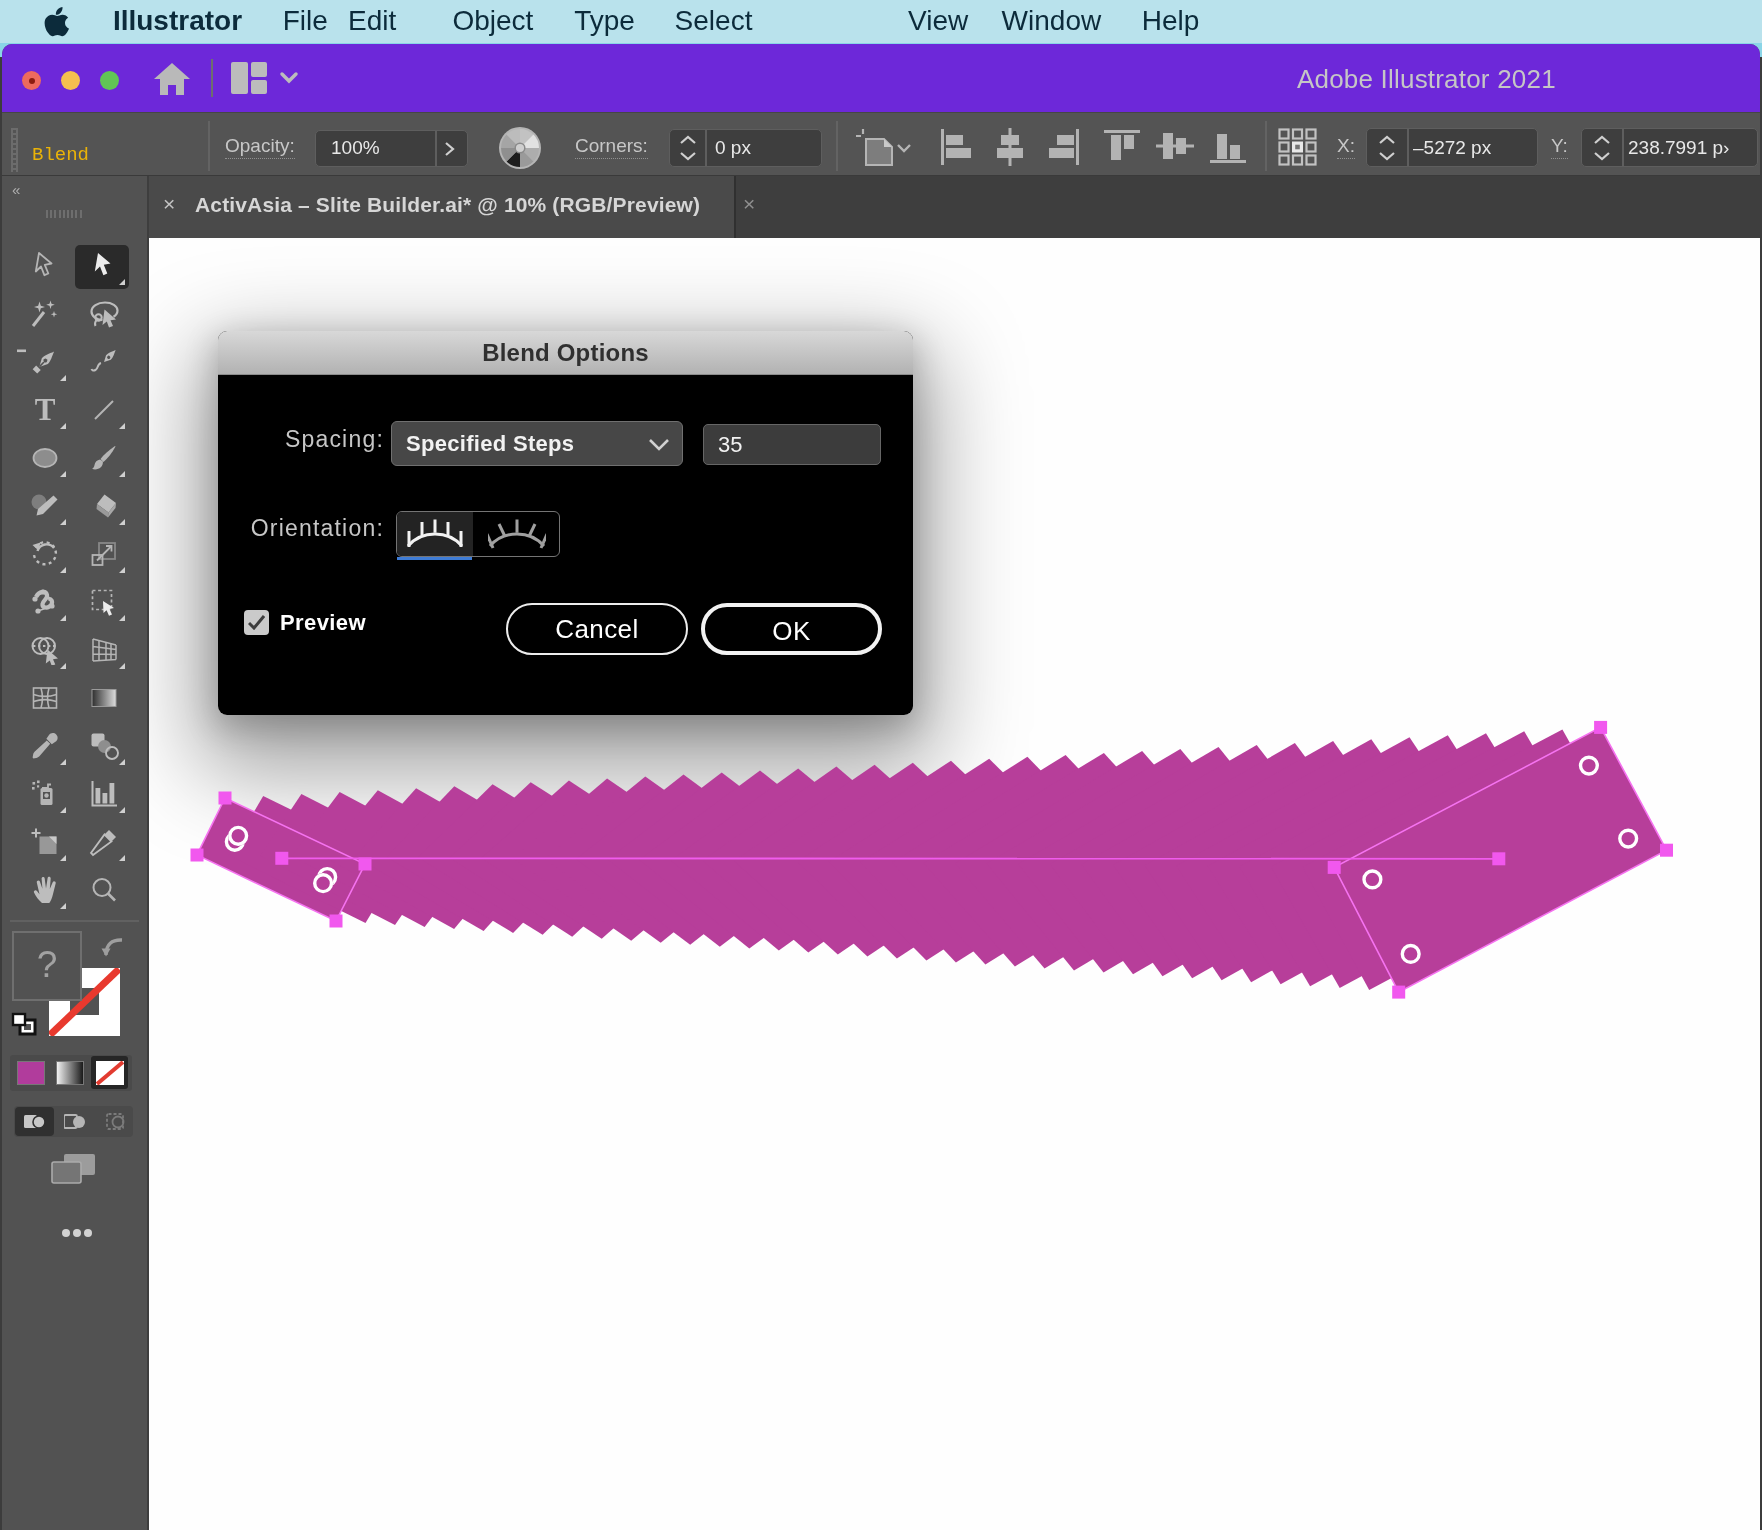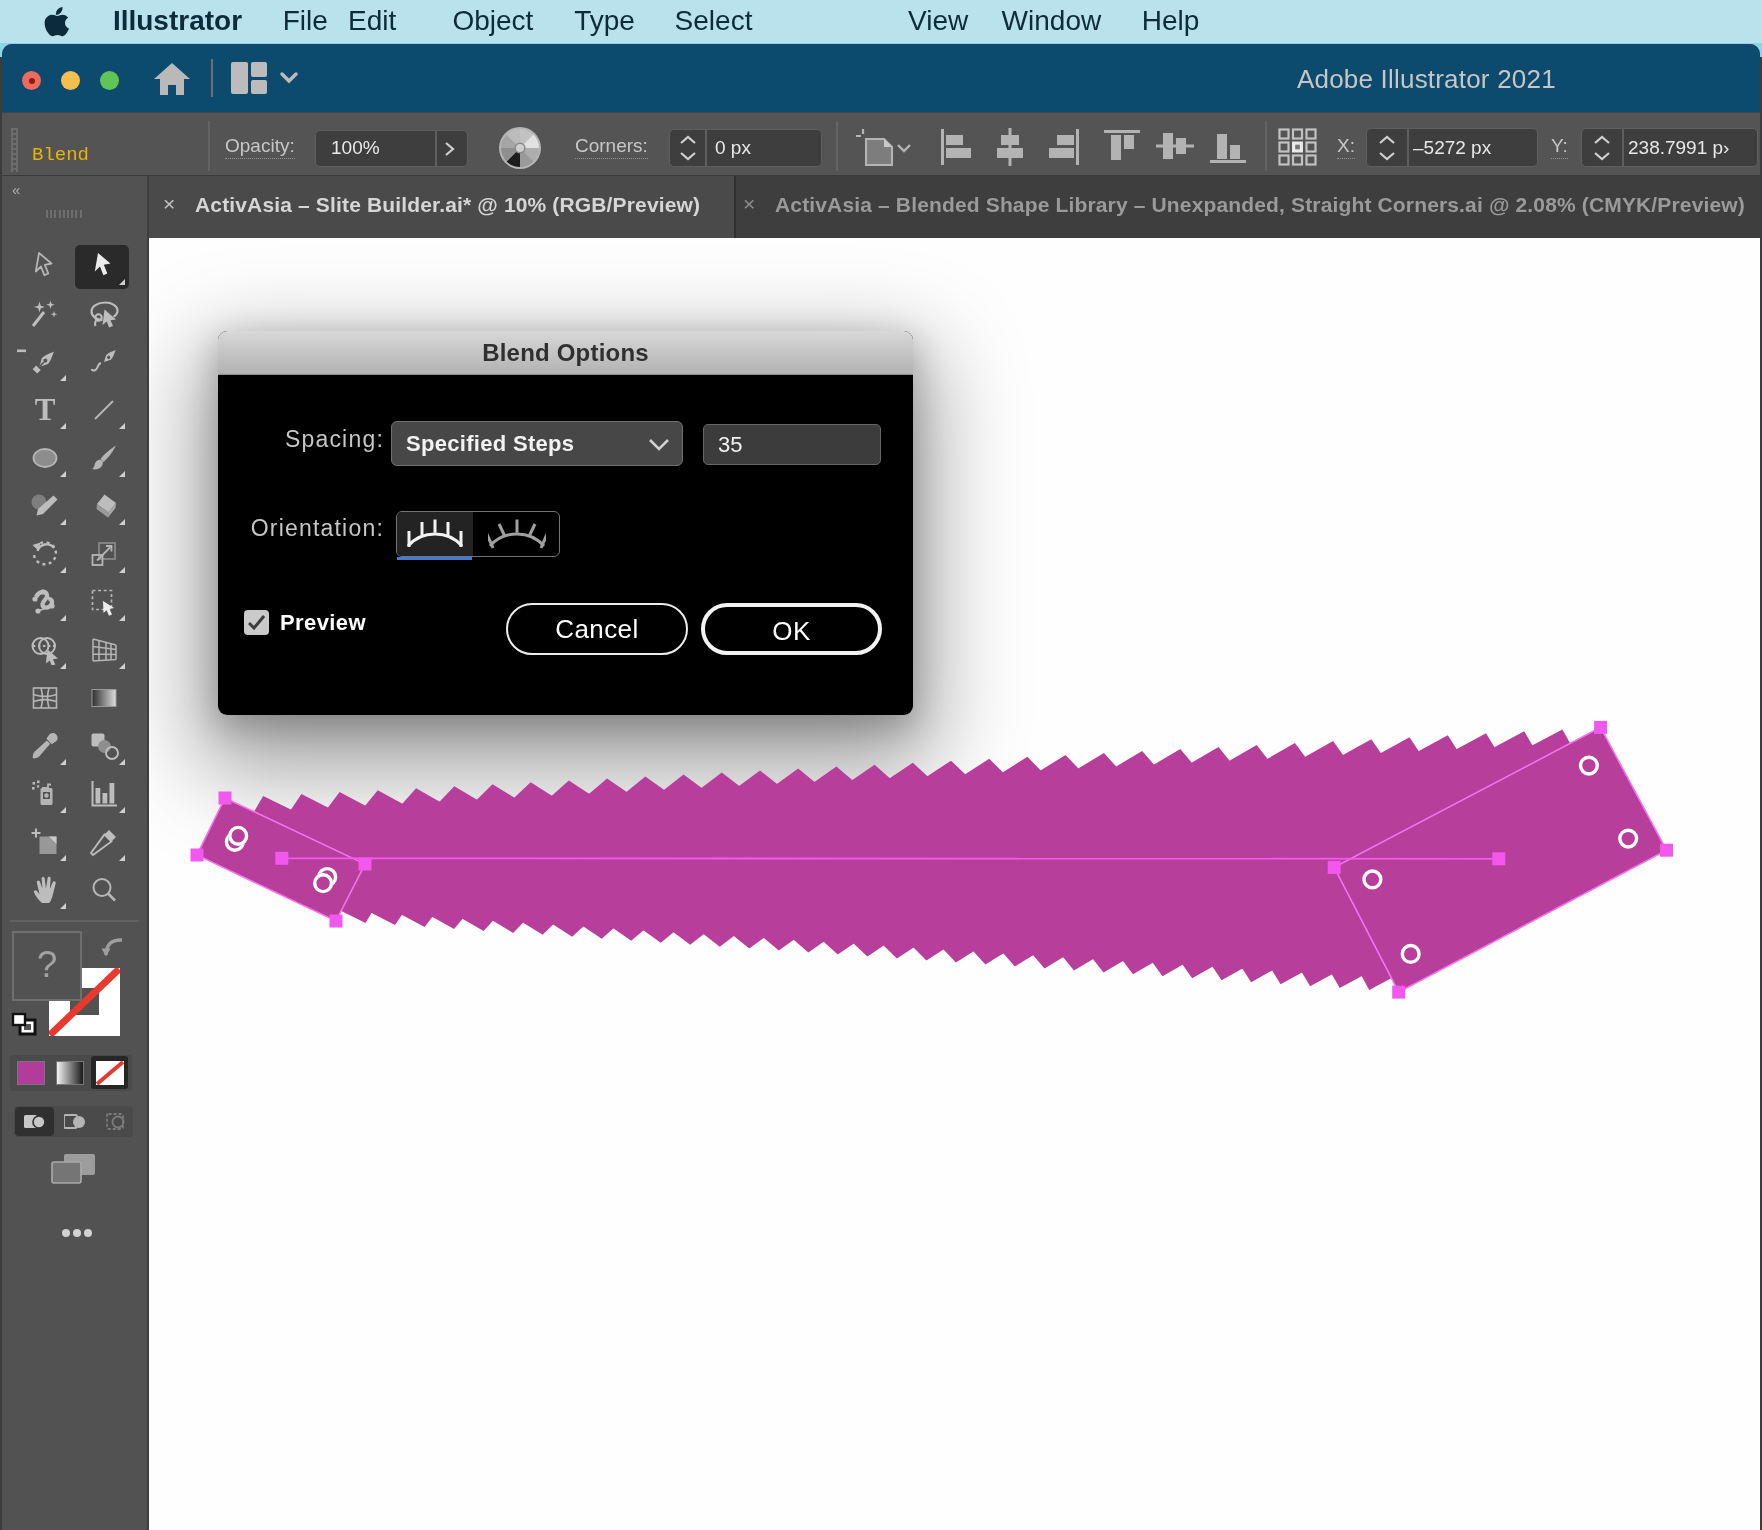--- a/index.html
+++ b/index.html
@@ -1,21 +1,21 @@
 <!DOCTYPE html>
 <html><head>
 <meta charset="utf-8">
 <style>
 * { margin:0; padding:0; box-sizing:border-box; }
 html,body { width:1762px; height:1530px; overflow:hidden; font-family:"Liberation Sans", sans-serif; }
 body { background:#3c3c3c; position:relative; }
 #menubar { position:absolute; left:0; top:0; width:1762px; height:43px; background:#b9e2ec; color:#0c2b3b; font-size:28px; }
 #menubar .it { position:absolute; top:5px; white-space:nowrap; }
 #window { position:absolute; left:2px; top:44px; width:1758px; height:1486px; background:#515151; border-radius:10px 10px 0 0; overflow:hidden; }
-#titlebar { position:absolute; left:0; top:0; width:100%; height:68px; background:#0c4a6e;text-decoration:underline; }
+#titlebar { position:absolute; left:0; top:0; width:100%; height:68px; background:#6d28d9;text-decoration:underline; }
 .tl { position:absolute; top:27px; width:19px; height:19px; border-radius:50%; }
 #controlbar { position:absolute; left:0; top:68px; width:100%; height:64px; background:#545454; border-top:1px solid #464646; border-bottom:1px solid #3a3a3a; }
 #tabbar { position:absolute; left:145px; top:132px; width:1613px; height:62px; background:#3e3e3e; }
 #activetab { position:absolute; left:0px; top:0px; width:587px; height:62px; background:#4a4a4a; }
 
 #toolbar { position:absolute; left:0; top:132px; width:147px; height:1354px; background:#525252; border-right:2px solid #3e3e3e; }
 #canvas { position:absolute; left:147px; top:194px; width:1611px; height:1292px; background:#fefefe; overflow:hidden; }
 .lbl { color:#c7c7c7; font-size:19px; }
 .dotted { border-bottom:1.5px dotted #909090; padding-bottom:1px; }
 .inbox { position:absolute; background:#3e3e3e; border:1.5px solid #5e5e5e; border-radius:5px; color:#e8e8e8; font-size:19px; }
@@ -170,21 +170,20 @@
       <div style="position:absolute;left:40px;top:0;width:1.5px;height:100%;background:#5e5e5e;"></div>
       <span style="position:absolute;left:46px;top:8px;">238.7991 p›</span>
     </div>
   </div>
   <div id="tabbar">
     <div id="activetab"></div>
     <div style="position:absolute;left:587px;top:0;width:2px;height:62px;background:#303030;"></div>
     <span style="position:absolute;left:16px;top:16px;color:#c4c4c4;font-size:21px;">×</span>
     <span style="position:absolute;left:48px;top:17px;color:#d6d6d6;font-size:21px;font-weight:bold;letter-spacing:0.15px;white-space:nowrap;">ActivAsia – Slite Builder.ai* @ 10% (RGB/Preview)</span>
     <span style="position:absolute;left:596px;top:16px;color:#8f8f8f;font-size:21px;">×</span>
-    <span style="position:absolute;left:628px;top:17px;color:#9a9a9a;font-size:21px;font-weight:bold;letter-spacing:0.15px;white-space:nowrap;">ActivAsia – Blended Shape Library – Unexpanded, Straight Corners.ai @ 2.08% (CMYK/Preview)</span>
   </div>
 
   <div id="toolbar">
     <span style="position:absolute;left:10px;top:5px;color:#b0b0b0;font-size:15px;letter-spacing:1px;">«</span>
     <div style="position:absolute;left:44px;top:34px;width:36px;height:8px;background-image:repeating-linear-gradient(90deg,#6e6e6e 0 2px,transparent 2px 4.2px);"></div>
     <div style="position:absolute;left:73px;top:69px;width:54px;height:44px;background:#2a2a2a;border-radius:5px;"></div>
     <svg style="position:absolute;left:28px;top:75px" width="30" height="30" viewBox="0 0 30 30">
         <path d="M9 2 L21.5 12.5 L14.8 13.8 L18.3 22.5 L14.4 24.2 L11 15.5 L5.8 20.5 Z" fill="none" stroke="#b5b5b5" stroke-width="1.8" stroke-linejoin="round"></path>
       </svg>
 <svg style="position:absolute;left:87px;top:75px" width="30" height="30" viewBox="0 0 30 30">

